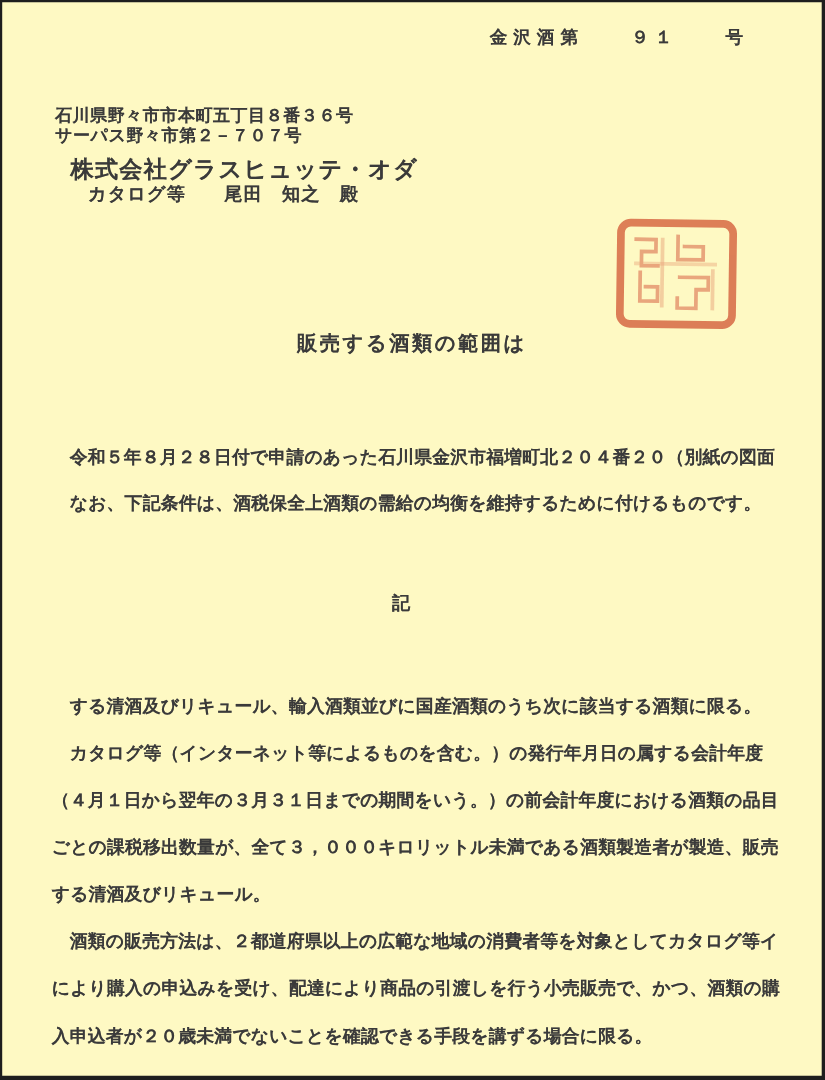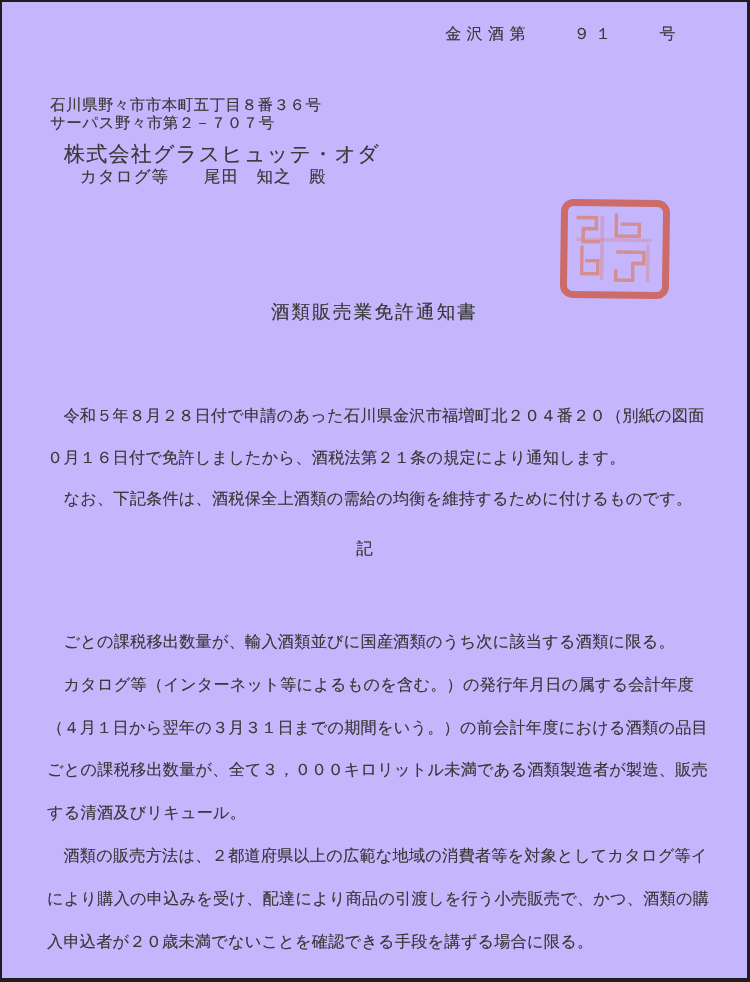--- a/index.html
+++ b/index.html
@@ -5,29 +5,30 @@
   html, body {
     margin: 0;
     padding: 0;
     background: #555;
   }
   .page {
     position: relative;
     width: 750px;
     height: 982px;
     margin: 0 auto;
-    background: #c4b5fd;
+    background: #fef9c3;
     border-top: 2px solid #1e1e1e;
     border-left: 2px solid #1e1e1e;
     border-right: 3px solid #1e1e1e;
     border-bottom: 4px solid #1e1e1e;
     box-sizing: border-box;
     overflow: hidden;
     font-family: "DejaVu Serif", "Liberation Serif", serif;
     color: #3a3a3a;
+    font-weight: bold;
   }
   .txt {
     position: absolute;
     white-space: nowrap;
     text-shadow: 0 0 0.5px rgba(70,70,70,0.55);
   }
   .hdr {
     right: 66px;
     text-align: right;
     font-size: 16px;
@@ -113,32 +114,31 @@
       <path d="M20 20 h18 v11 h-13 v13 h15"></path>
       <path d="M24 50 v26 h16 v-13 h-11"></path>
       <path d="M58 17 v21 h22 M64 26 h17 v12 h-19"></path>
       <path d="M60 54 h26 v11 h-11 v17 h-17 v-9"></path>
       <path d="M44 20 v60" opacity="0.5"></path>
       <path d="M90 48 v34" opacity="0.5"></path>
       <path d="M20 42 h72" opacity="0.45"></path>
     </g>
   </svg>
 
-  <div id="doc-title">酒類販売業免許通知書</div>
+  <div id="doc-title">販売する酒類の範囲は</div>
 
   <div class="body-block" id="intro-block">
     <div class="line">　令和５年８月２８日付で申請のあった石川県金沢市福増町北２０４番２０（別紙の図面</div>
-    <div class="line">０月１６日付で免許しましたから、酒税法第２１条の規定により通知します。</div>
     <div class="line">　なお、下記条件は、酒税保全上酒類の需給の均衡を維持するために付けるものです。</div>
   </div>
 
   <div id="ki-marker">記</div>
 
   <div class="body-block" id="conditions-block">
-    <div class="line">　ごとの課税移出数量が、輸入酒類並びに国産酒類のうち次に該当する酒類に限る。</div>
+    <div class="line">　する清酒及びリキュール、輸入酒類並びに国産酒類のうち次に該当する酒類に限る。</div>
     <div class="line">　カタログ等（インターネット等によるものを含む。）の発行年月日の属する会計年度</div>
     <div class="line">（４月１日から翌年の３月３１日までの期間をいう。）の前会計年度における酒類の品目</div>
     <div class="line">ごとの課税移出数量が、全て３，０００キロリットル未満である酒類製造者が製造、販売</div>
     <div class="line">する清酒及びリキュール。</div>
     <div class="line">　酒類の販売方法は、２都道府県以上の広範な地域の消費者等を対象としてカタログ等イ</div>
     <div class="line">により購入の申込みを受け、配達により商品の引渡しを行う小売販売で、かつ、酒類の購</div>
     <div class="line">入申込者が２０歳未満でないことを確認できる手段を講ずる場合に限る。</div>
   </div>
 
 </div>

